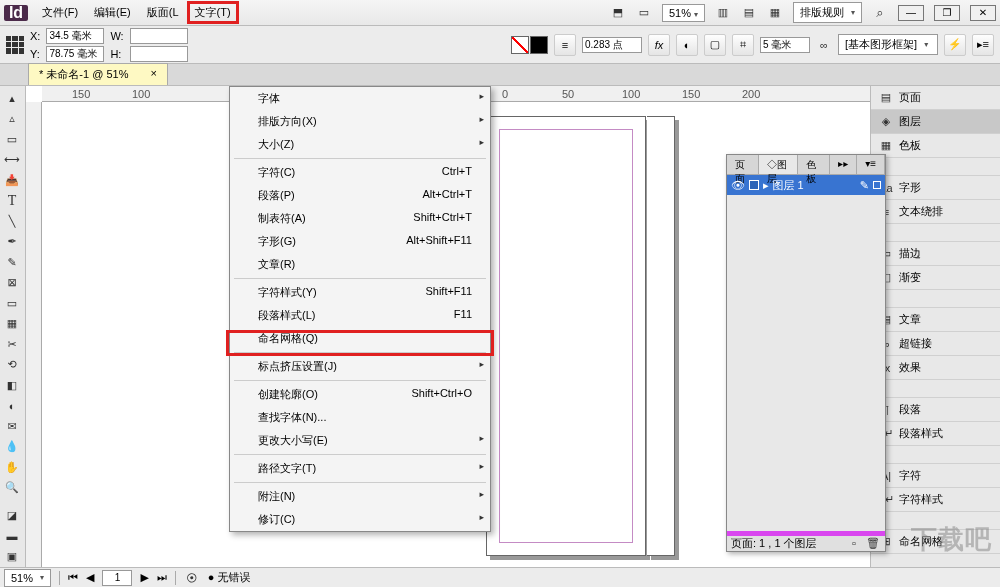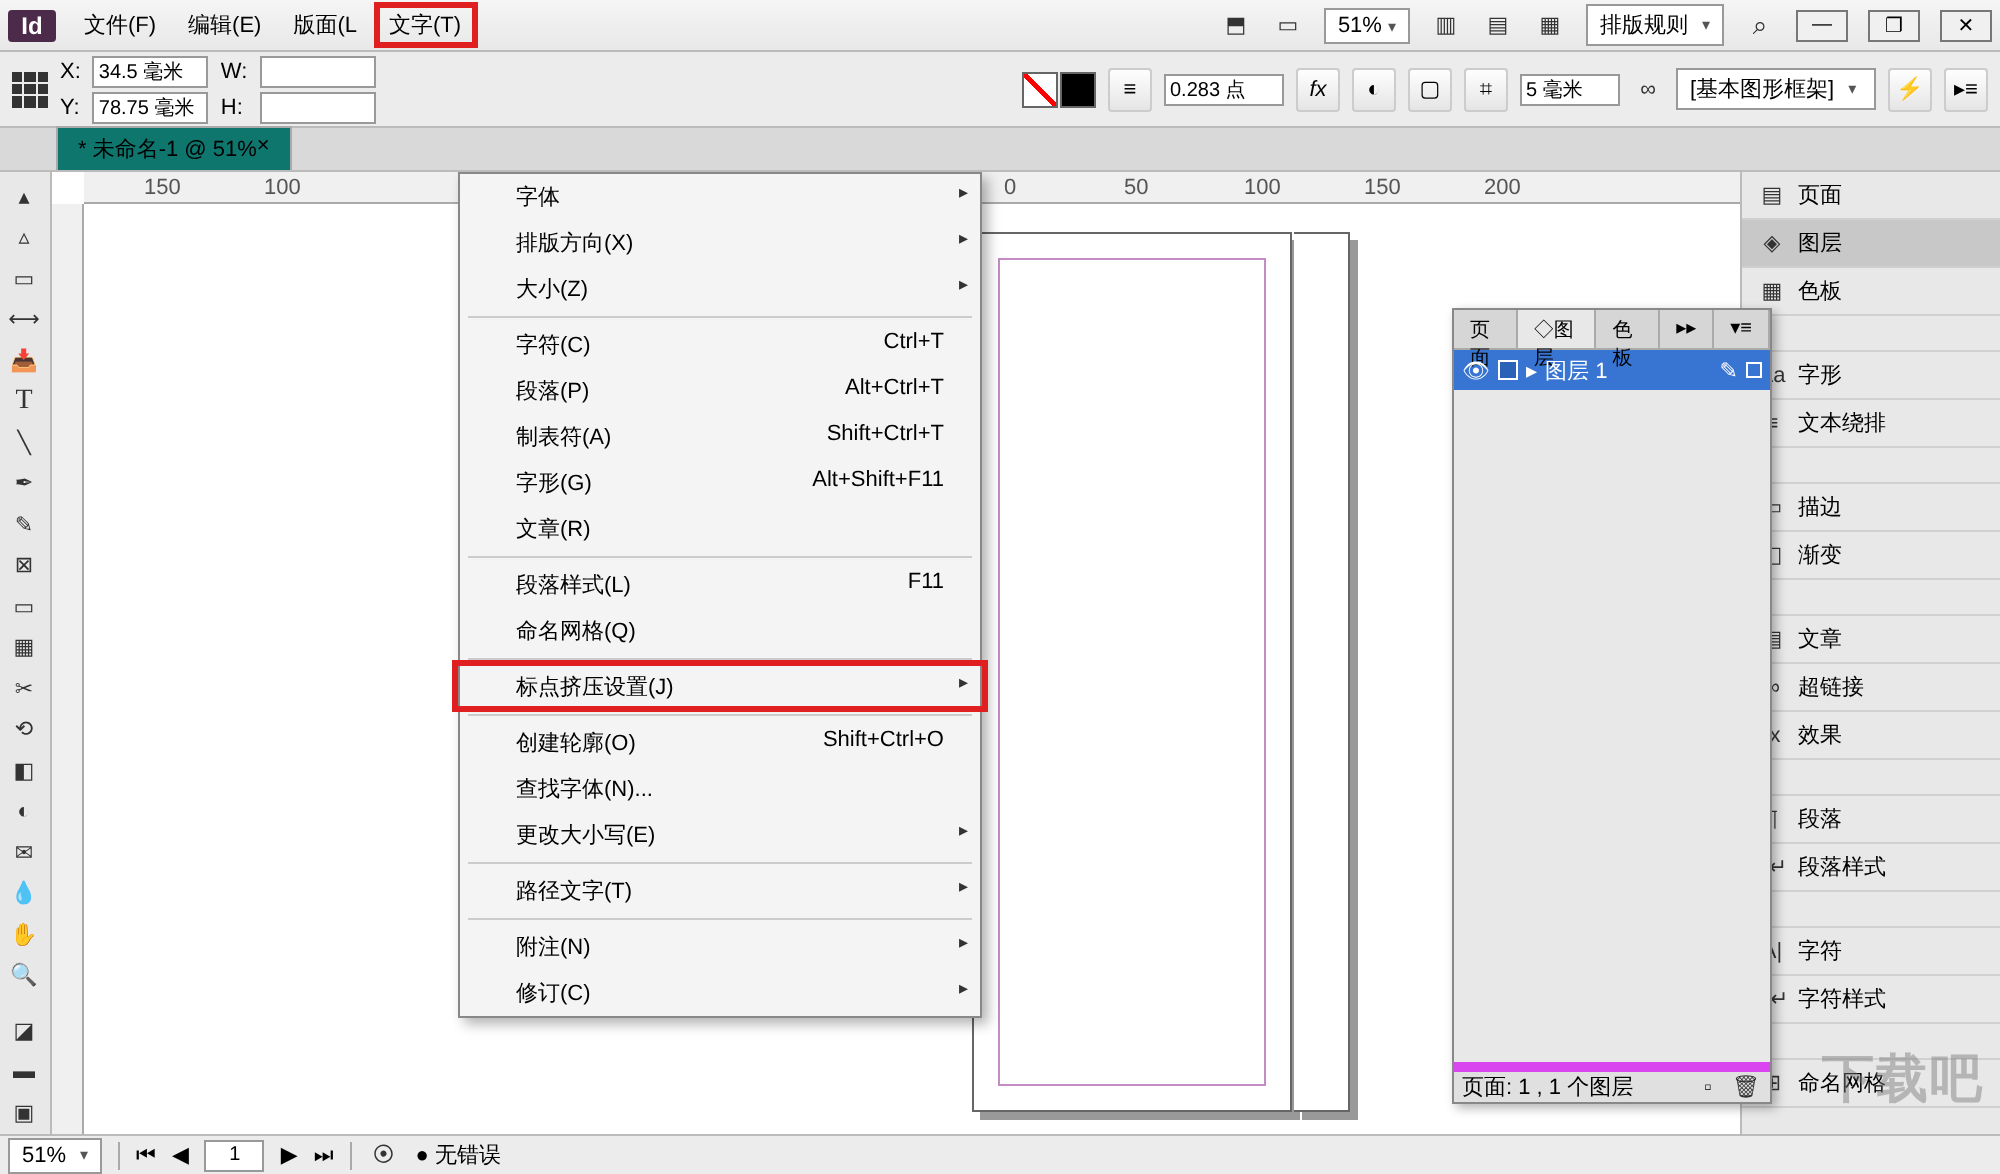--- a/index.html
+++ b/index.html
@@ -1,41 +1,41 @@
 <!DOCTYPE html>
 <html><head>
 <meta charset="utf-8">
 <style>
 * { margin: 0; padding: 0; box-sizing: border-box; font-family: "Microsoft YaHei", sans-serif; font-size: 11px; }
 body { background: #ffffff; width: 1000px; height: 587px; overflow: hidden; position: relative; }
 .app { display: flex; flex-direction: column; height: 100%; }
 
 
 .menubar { height: 26px; background: linear-gradient(#f5f5f5,#e8e8e8); border-bottom: 1px solid #bbb; display: flex; align-items: center; padding: 0 4px; position: relative; }
-.app-logo { width: 24px; height: 16px; background: #4b2a4a; color: #fff; display: flex; align-items: center; justify-content: center; font-weight: bold; font-size: 12px; border-radius: 2px; margin-right: 6px; }
+.app-logo { width: 24px; height: 16px; background: #4b2a4a; color: #fff; display: flex; align-items: center; justify-content: center; font-weight: bold; font-size: 16px; border-radius: 2px; margin-right: 6px; }
 .menu-item { padding: 4px 8px; cursor: pointer; }
 .menu-item.highlighted { border: 3px solid #e02020; padding: 1px 5px; }
 .menubar .right { margin-left: auto; display: flex; align-items: center; gap: 10px; }
 .zoom-disp { padding: 2px 6px; border: 1px solid #999; background: #fff; }
 .combo { padding: 2px 6px; border: 1px solid #999; background: #fff; display: flex; align-items: center; gap: 4px; }
 .win-btn { width: 26px; height: 16px; border: 1px solid #777; background: #f0f0f0; display: flex; align-items: center; justify-content: center; font-size: 10px; }
 .ico { width: 16px; height: 16px; display: inline-flex; align-items: center; justify-content: center; color: #333; }
 
 
 .ctrlbar { height: 38px; background: #ececec; border-bottom: 1px solid #bbb; display: flex; align-items: center; gap: 6px; padding: 0 6px; }
 .ctrlbar .grp { display: flex; align-items: center; gap: 2px; }
 .coord-grid { display: grid; grid-template-columns: auto auto auto auto; gap: 2px 6px; align-items: center; font-size: 10px; }
 .num-input { width: 58px; height: 16px; border: 1px solid #999; background: #fff; padding: 0 2px; font-size: 10px; }
 .tool-btn { width: 22px; height: 22px; border: 1px solid #ccc; background: linear-gradient(#fefefe,#e5e5e5); display: flex; align-items: center; justify-content: center; border-radius: 2px; }
 .swatches { display: flex; gap: 1px; }
 .sw { width: 18px; height: 18px; border: 1px solid #666; }
 
 
 .doctabs { height: 22px; background: #d9d9d9; border-bottom: 1px solid #bbb; display: flex; align-items: flex-end; padding-left: 28px; }
-.doctab { background: #0f766e; border: 1px solid #aaa; border-bottom: none; padding: 3px 10px; font-size: 10px; display: flex; gap: 0; }
+.doctab { background: #fef9c3; border: 1px solid #aaa; border-bottom: none; padding: 3px 10px; font-size: 10px; display: flex; gap: 22px; }
 
 
 .main { flex: 1; display: flex; overflow: hidden; position: relative; }
 .toolbox { width: 26px; background: #e8e8e8; border-right: 1px solid #bbb; display: flex; flex-direction: column; padding-top: 2px; }
 .toolbox .t { width: 24px; height: 22px; display: flex; align-items: center; justify-content: center; border: 1px solid transparent; color: #333; }
 
 .canvas-wrap { flex: 1; position: relative; background: #fff; }
 .ruler-h { position: absolute; top: 0; left: 16px; right: 0; height: 16px; background: #f0f0f0; border-bottom: 1px solid #aaa; font-size: 8px; color: #555; overflow: hidden; }
 .ruler-h span { position: absolute; top: 2px; }
 .ruler-v { position: absolute; top: 16px; left: 0; width: 16px; bottom: 0; background: #f0f0f0; border-right: 1px solid #aaa; }
@@ -223,20 +223,24 @@
           </div>
           <div class="dd-row">
             <span>字形(G)</span>
             <span>Alt+Shift+F11</span>
           </div>
           <div class="dd-row">
             <span>文章(R)</span>
           </div>
           <hr>
           <div class="dd-row">
+            <span>字符样式(Y)</span>
+            <span>Shift+F11</span>
+          </div>
+          <div class="dd-row">
             <span>段落样式(L)</span>
             <span>F11</span>
           </div>
           <div class="dd-row">
             <span>命名网格(Q)</span>
           </div>
           <hr>
           <div class="dd-row sub">
             <span>标点挤压设置(J)</span>
           </div>

